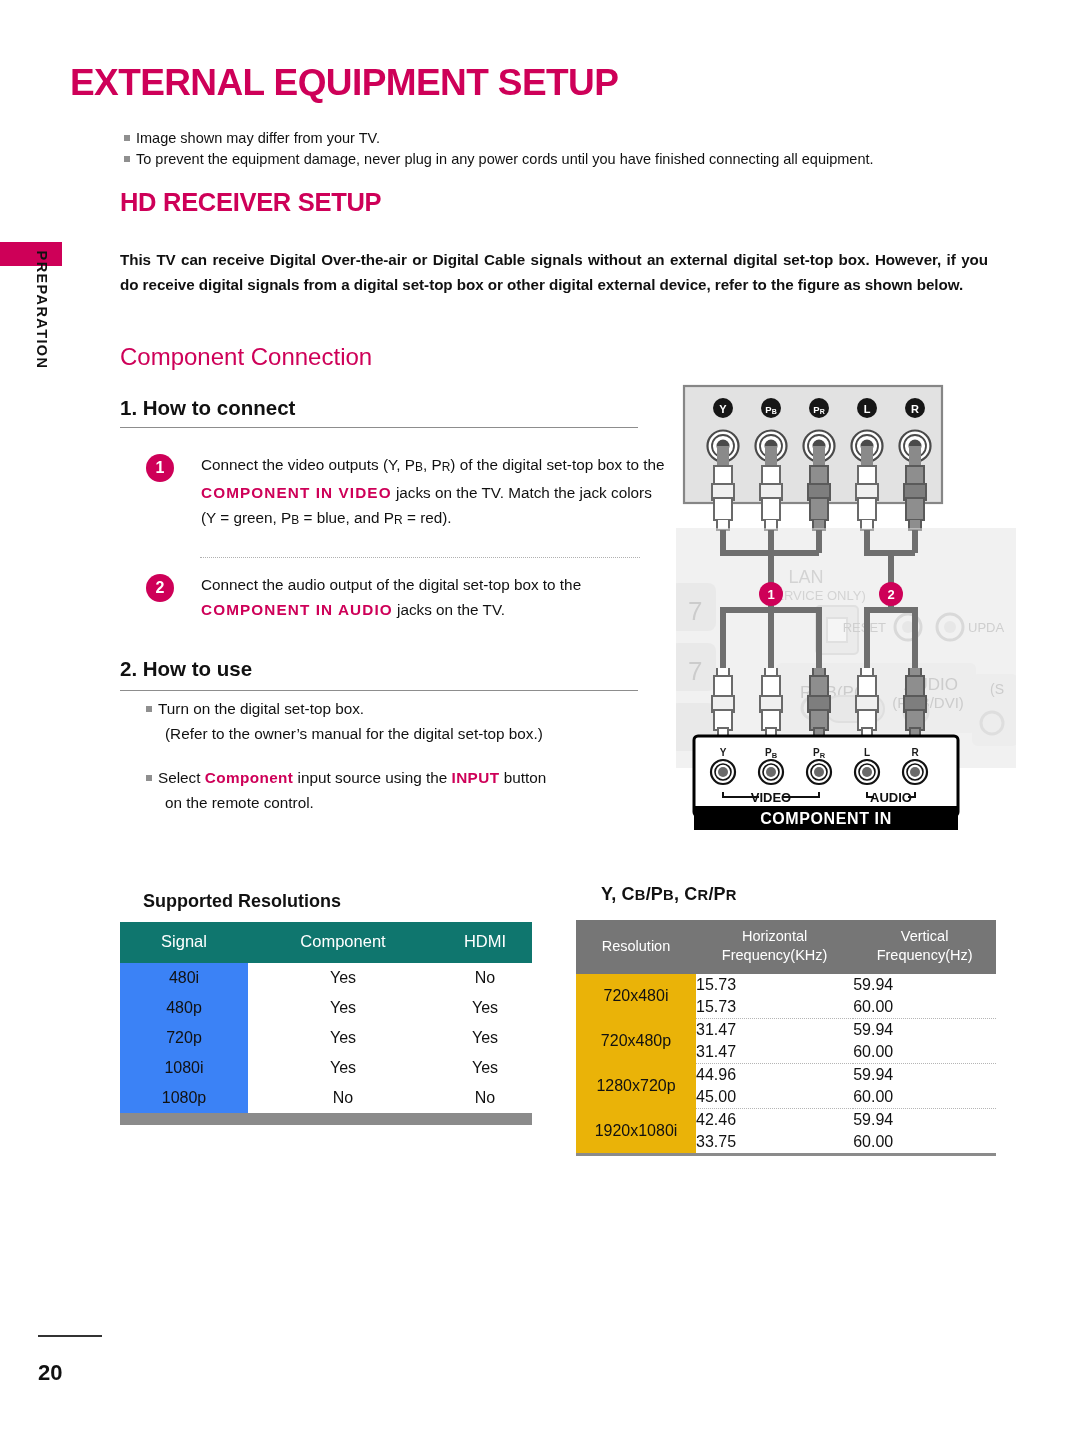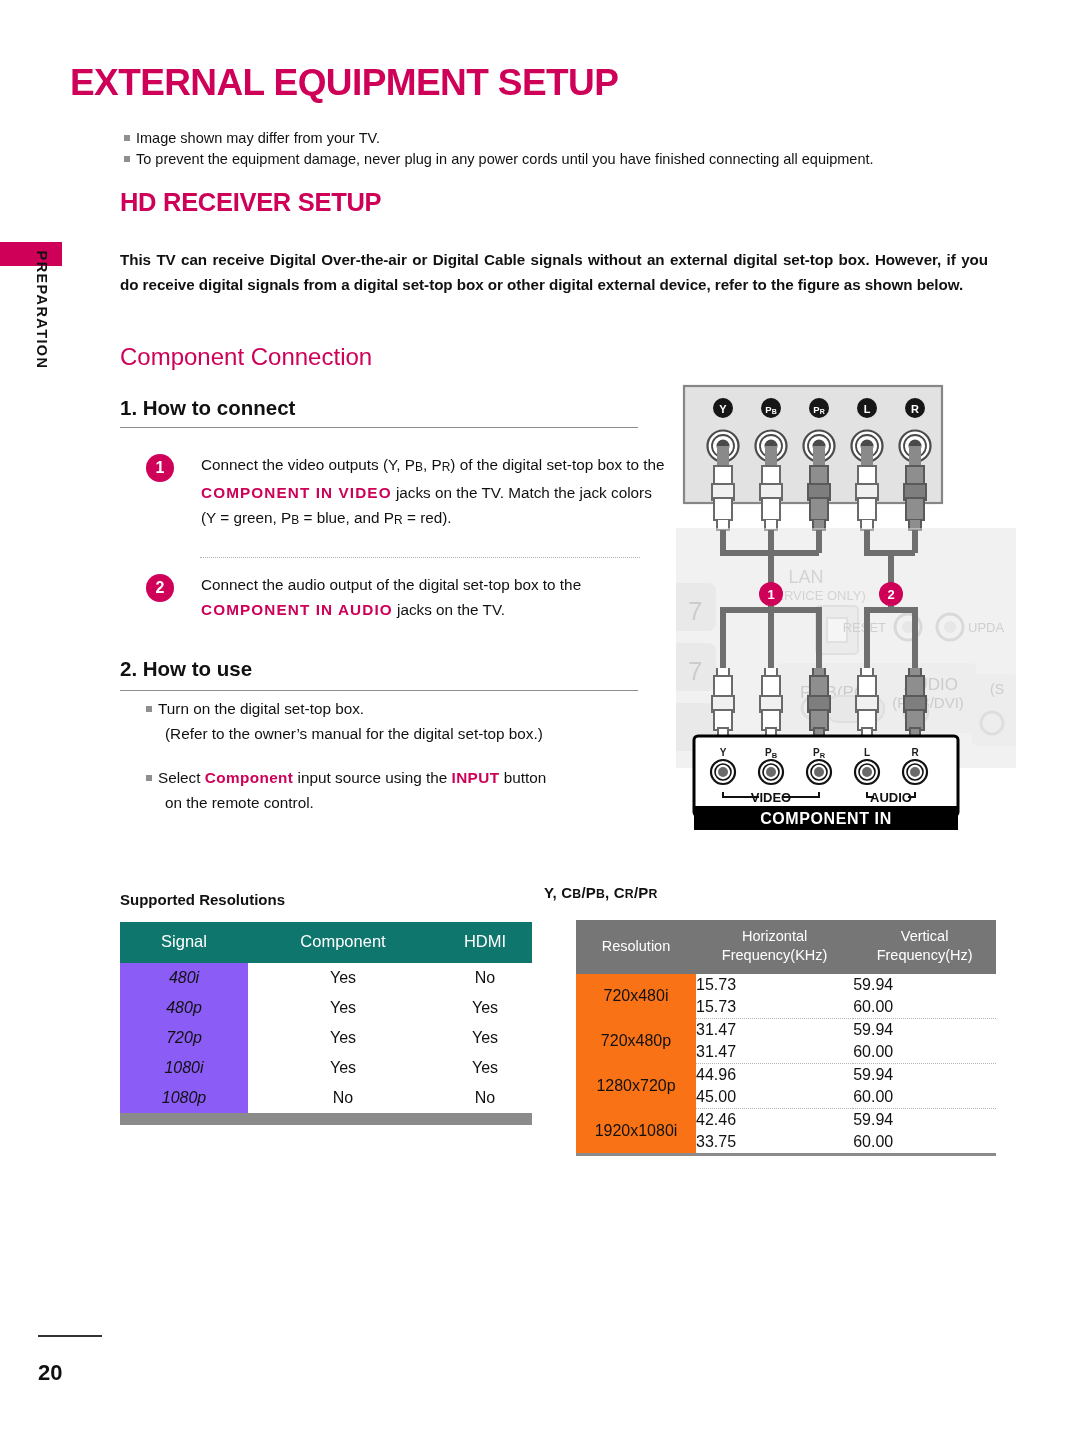--- a/index.html
+++ b/index.html
@@ -90,52 +90,52 @@
 
   
   .use-list { position: absolute; left: 146px; top: 696px; width: 520px; }
   .use-item { font-size: 15.3px; line-height: 25px; color: #111; margin-bottom: 0; }
   .use-item .sq { background:#8f8f8f; }
   .use-indent { margin-left: 19px; display:block; }
   .gap { height: 19px; }
 
   
   .tbl-caption {
-    position: absolute; font-size: 15px; font-weight: 700; color: #111;
+    position: absolute; font-size: 18px; font-weight: 700; color: #111; margin-left: 23px;
   }
   .cap-left { left: 120px; top: 891px; }
-  .cap-right { left: 544px; top: 884px; font-weight: 600; letter-spacing: 0.2px; }
+  .cap-right { left: 578px; top: 884px; font-weight: 600; letter-spacing: 0.2px; }
   .cap-right .sc { font-size: 0.82em; }
 
   table { border-collapse: collapse; }
 
   .tbl-left {
     position: absolute; left: 120px; top: 922px; width: 412px;
   }
   .tbl-left th {
     background: #0f766e; color: #fff; font-weight: 400;
     font-size: 16.5px; padding: 10px 0 12px; text-align: center;
   }
   .tbl-left td {
     font-size: 16px; color: #111; text-align: center; padding: 6px 0;
   }
-  .tbl-left td.sigcell { background: #8b5cf6; width: 128px; font-style: italic; }
+  .tbl-left td.sigcell { background: #3b82f6; width: 128px; }
   .tbl-left .foot-rule { height: 3px; background: #8b8b8b; }
 
   .tbl-right {
     position: absolute; left: 576px; top: 920px; width: 420px;
   }
   .tbl-right th {
     background: #767676; color: #fff; font-weight: 400;
     font-size: 14.5px; padding: 7px 0 9px; text-align: center;
     line-height: 19px;
   }
   .tbl-right td { font-size: 16px; color: #111; text-align: left; }
   .tbl-right td.rescell {
-    background: #f97316; width: 120px; font-size: 16px; text-align: center;
+    background: #eab308; width: 120px; font-size: 16px; text-align: center;
   }
   .tbl-right .freq { padding: 2px 0; }
   .tbl-right tr.sep td { border-bottom: 1px dotted #b5b5b5; }
   .tbl-right .foot-rule { height: 3px; background: #8b8b8b; }
 
   
   .foot-line { position: absolute; left: 38px; top: 1335px; width: 64px; height: 2px; background: #333; }
   .page-num { position: absolute; left: 38px; top: 1360px; font-size: 22px; font-weight: 700; color: #111; }
 
   

